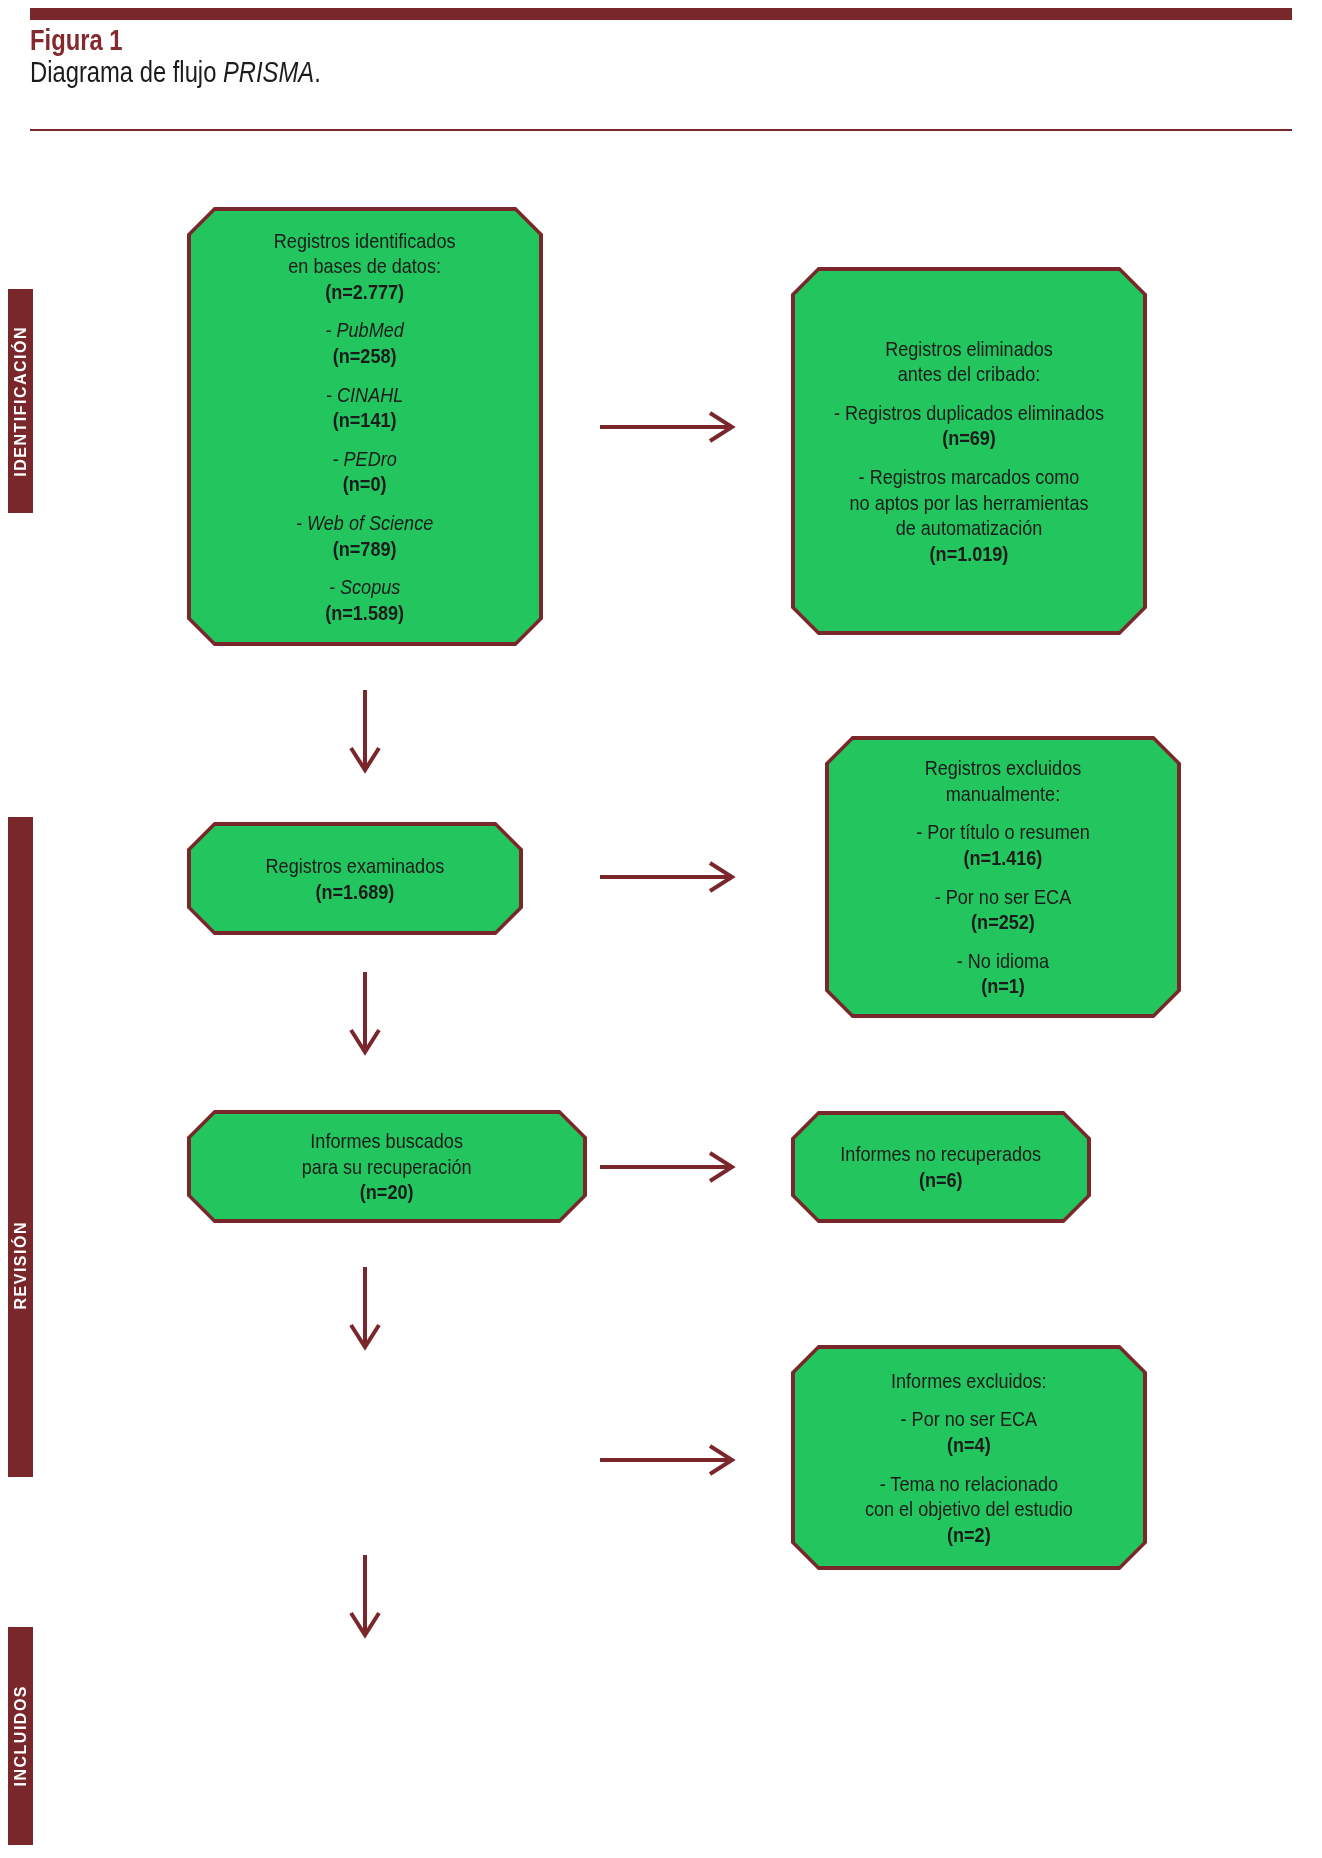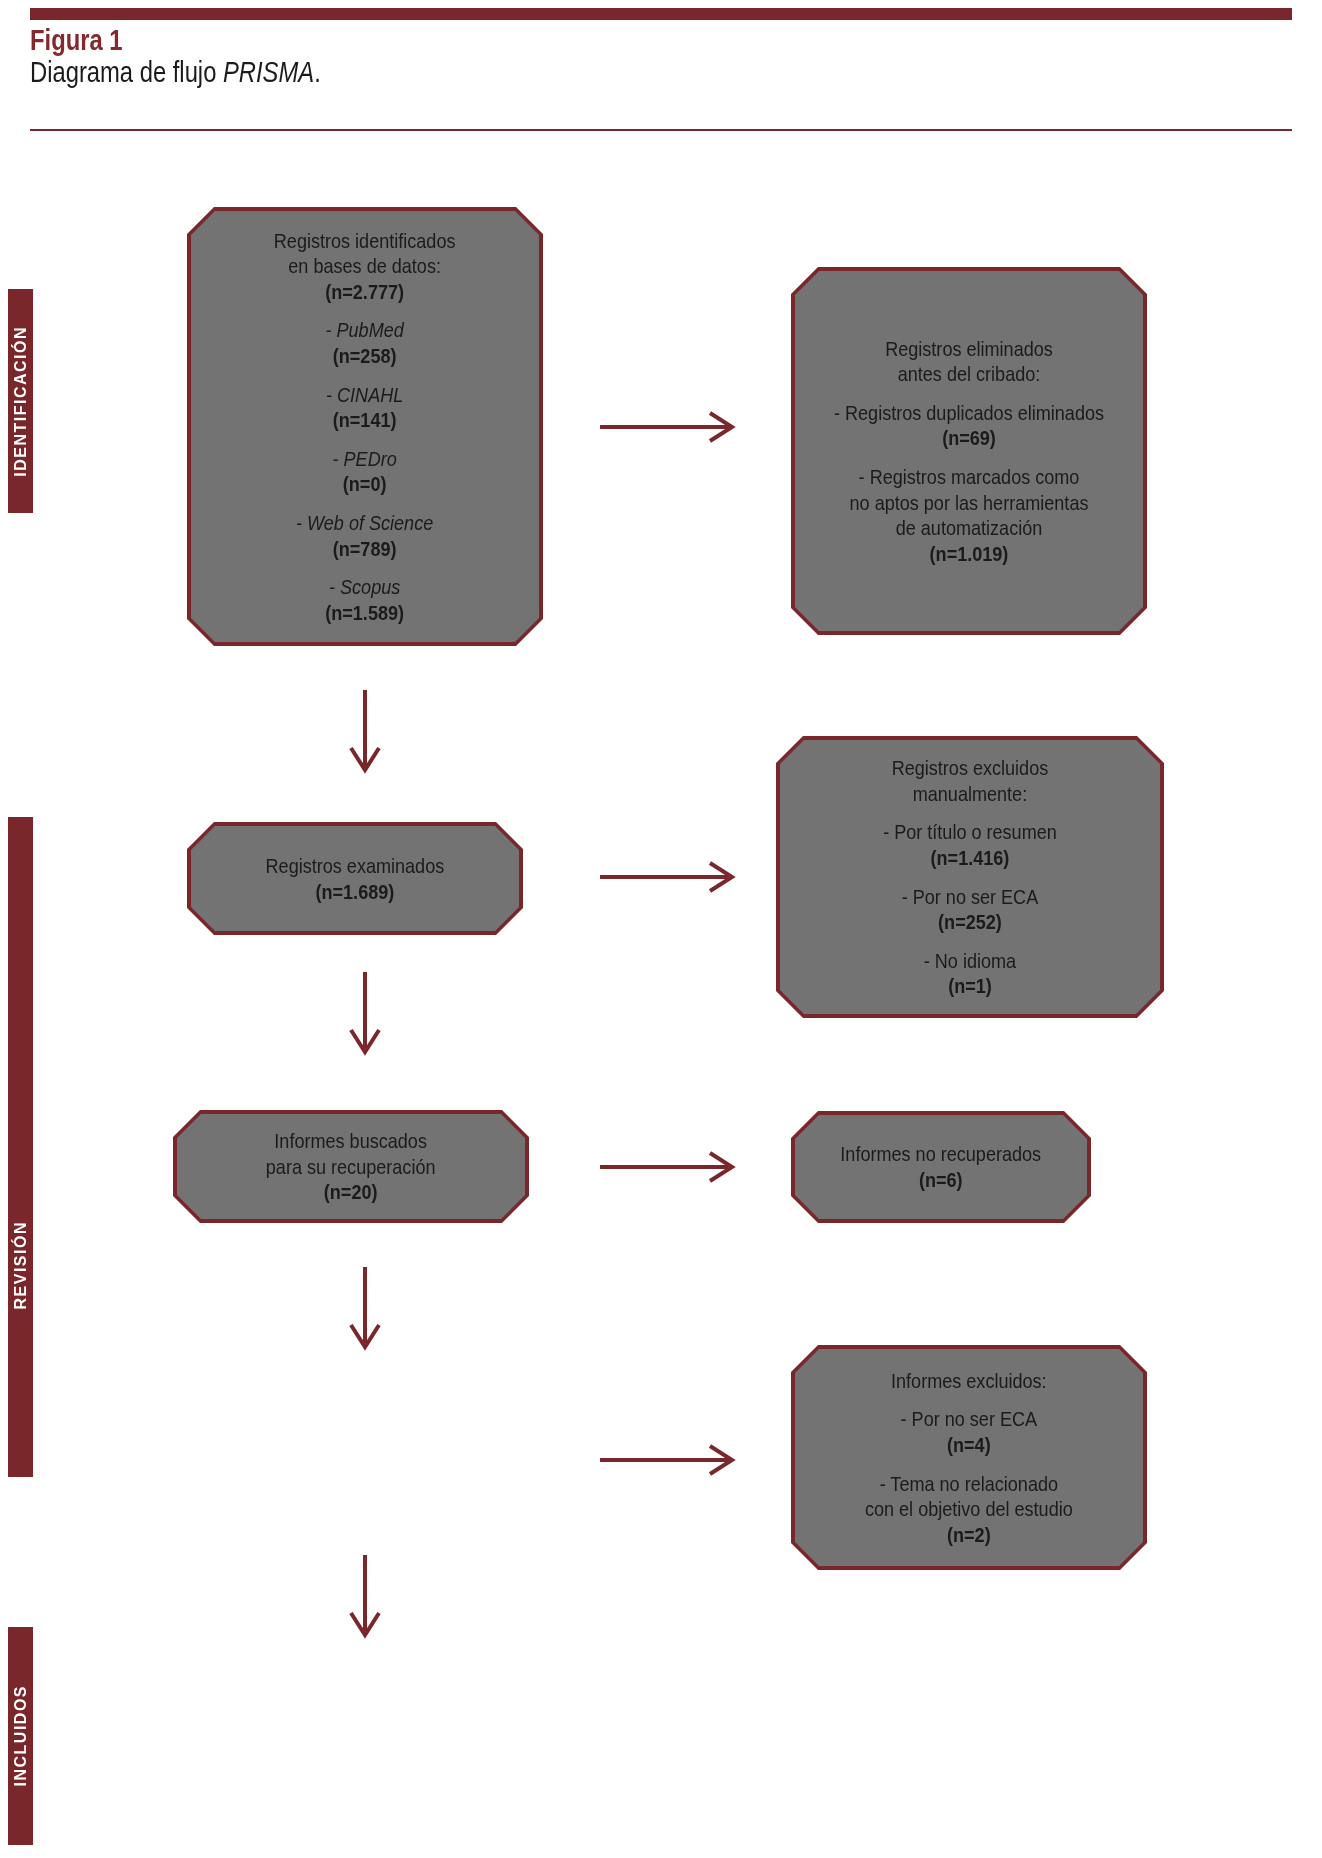--- a/index.html
+++ b/index.html
@@ -20,21 +20,21 @@
   .stage-bar{position:absolute;left:8px;width:25px;background:#7a272b;
              display:flex;justify-content:center;align-items:center;}
   .stage-bar.align-low{align-items:flex-end;padding-bottom:168px;box-sizing:border-box;}
   .vtext{writing-mode:vertical-rl;transform:rotate(180deg);color:#ffffff;font-weight:bold;
          font-size:16px;letter-spacing:1.5px;white-space:nowrap;}
 
   
   .obox{position:absolute;background:#7a272b;
         clip-path:polygon(27px 0,calc(100% - 27px) 0,100% 27px,100% calc(100% - 27px),
                           calc(100% - 27px) 100%,27px 100%,0 calc(100% - 27px),0 27px);}
-  .obox-inner{position:absolute;inset:4px;background:#737373;
+  .obox-inner{position:absolute;inset:4px;background:#22c55e;
         clip-path:polygon(24px 0,calc(100% - 24px) 0,100% 24px,100% calc(100% - 24px),
                           calc(100% - 24px) 100%,24px 100%,0 calc(100% - 24px),0 24px);
         display:flex;align-items:center;justify-content:center;}
   .obox-content{transform:scaleX(.86);transform-origin:center;text-align:center;
                 font-size:21px;line-height:1.22;}
   .line{white-space:nowrap;}
   .nval{font-weight:bold;}
   .src{font-style:italic;}
   .item{margin-top:13px;}
 
@@ -114,42 +114,42 @@
 
   <div class="obox" style="left:187px;top:822px;width:336px;height:113px;">
     <div class="obox-inner">
       <div class="obox-content">
         <div class="line">Registros examinados</div>
         <div class="line nval">(n=1.689)</div>
       </div>
     </div>
   </div>
 
-  <div class="obox" style="left:776px;top:736px;width:388px;height:282px;text-decoration:underline;">
+  <div class="obox" style="left:825px;top:736px;width:356px;height:282px;text-decoration:underline;">
     <div class="obox-inner">
       <div class="obox-content">
         <div class="line">Registros excluidos</div>
         <div class="line">manualmente:</div>
         <div class="item">
           <div class="line">- Por título o resumen</div>
           <div class="line nval">(n=1.416)</div>
         </div>
         <div class="item">
           <div class="line">- Por no ser ECA</div>
           <div class="line nval">(n=252)</div>
         </div>
         <div class="item">
           <div class="line">- No idioma</div>
           <div class="line nval">(n=1)</div>
         </div>
       </div>
     </div>
   </div>
 
-  <div class="obox" style="left:173px;top:1110px;width:356px;height:113px;">
+  <div class="obox" style="left:187px;top:1110px;width:356px;height:113px;padding-left:44px;">
     <div class="obox-inner">
       <div class="obox-content">
         <div class="line">Informes buscados</div>
         <div class="line">para su recuperación</div>
         <div class="line nval">(n=20)</div>
       </div>
     </div>
   </div>
 
   <div class="obox" style="left:791px;top:1111px;width:300px;height:112px;">

